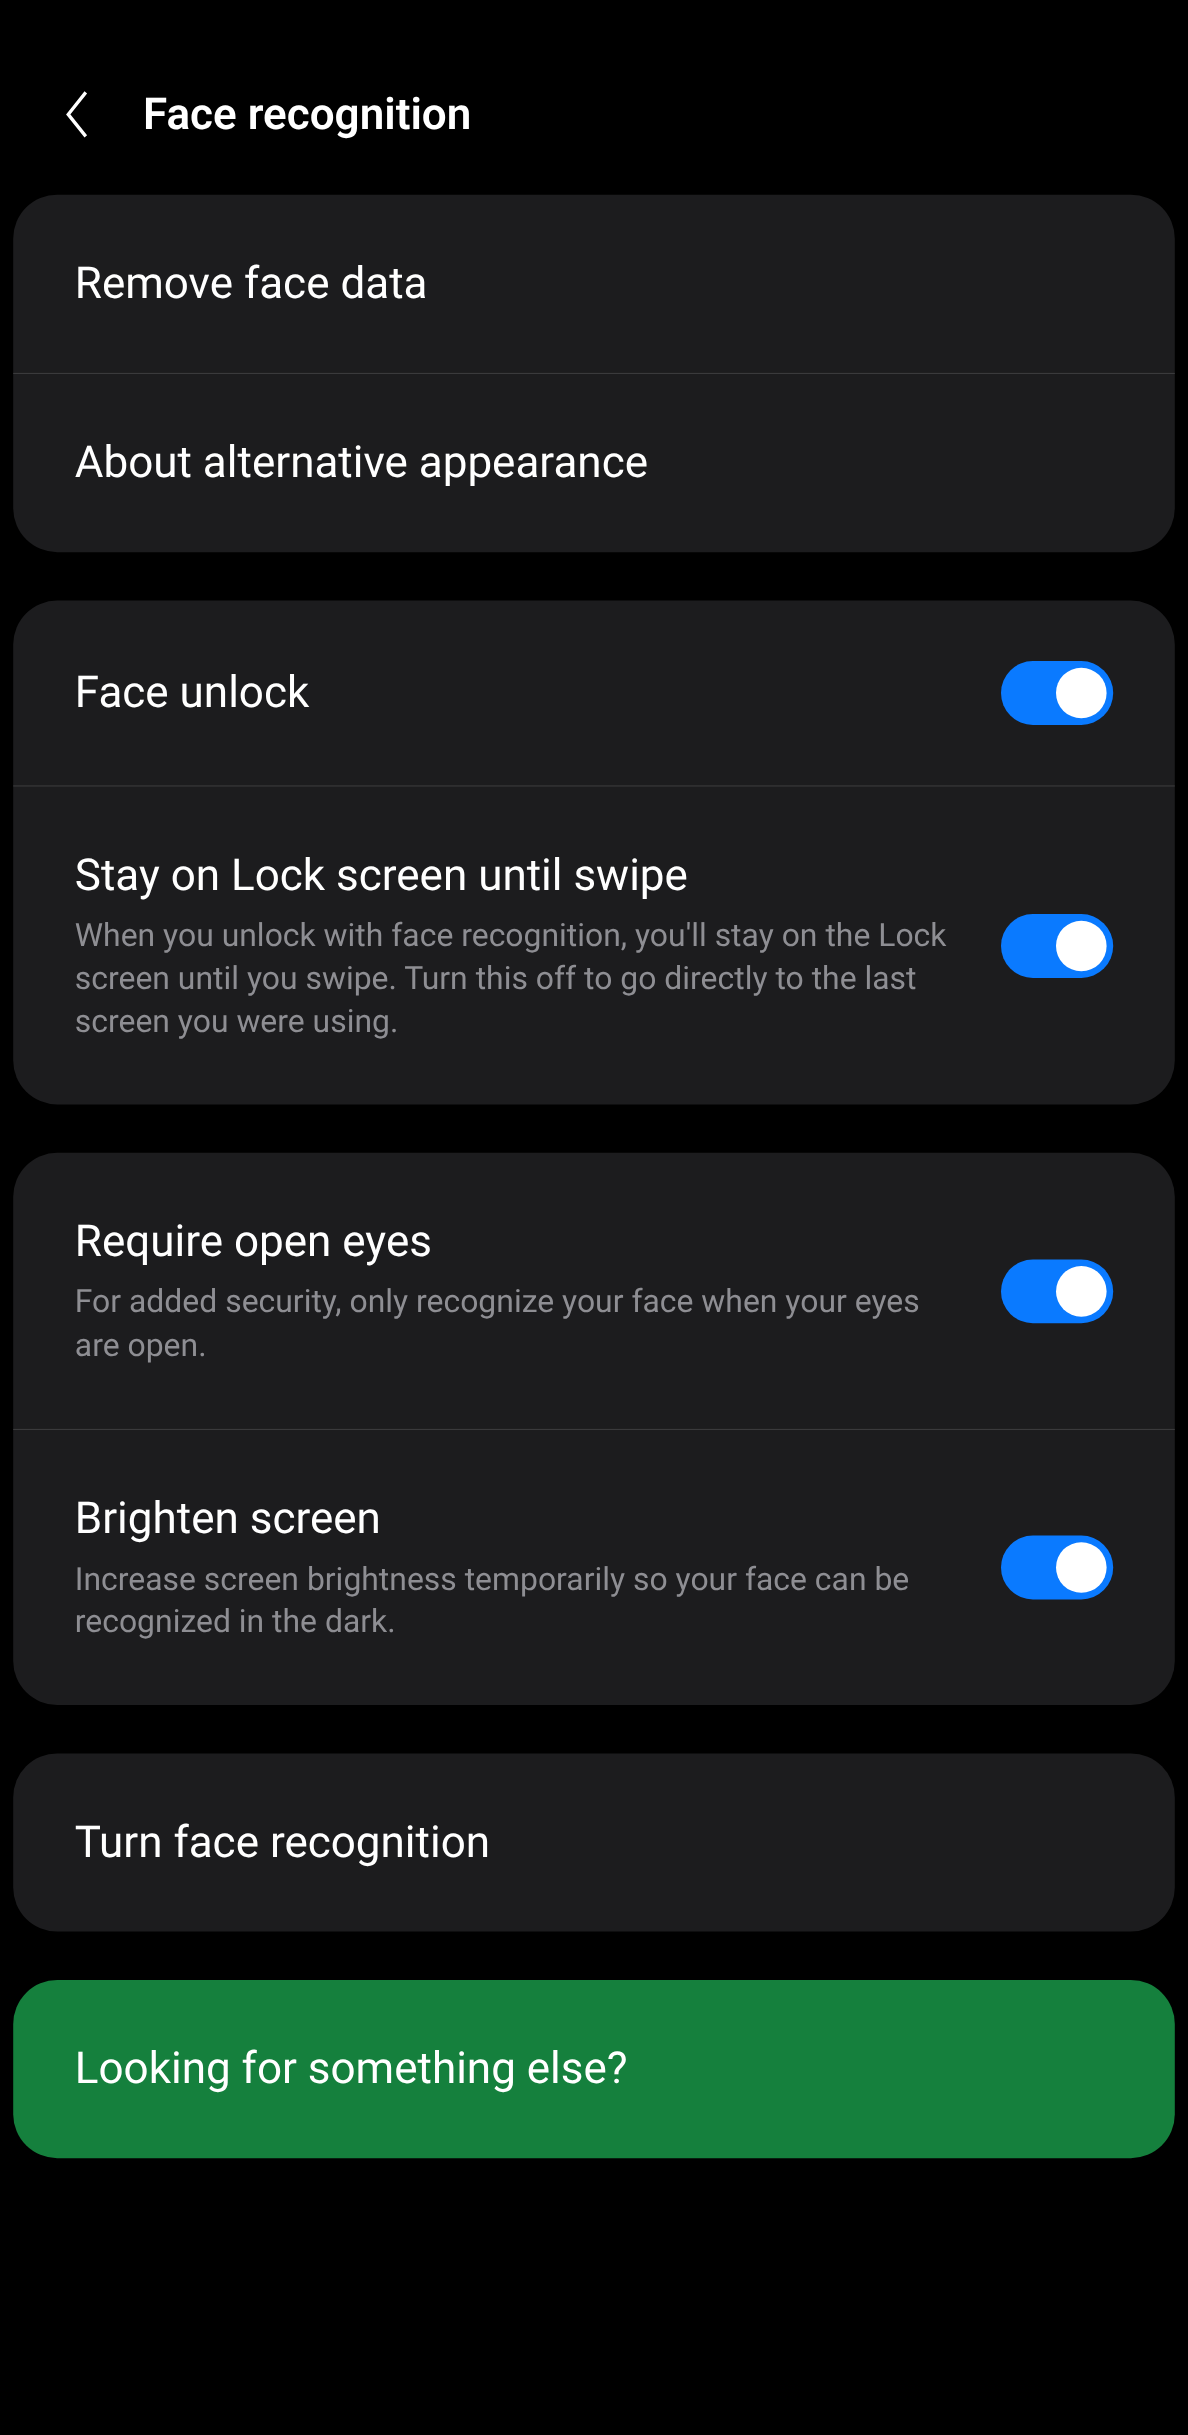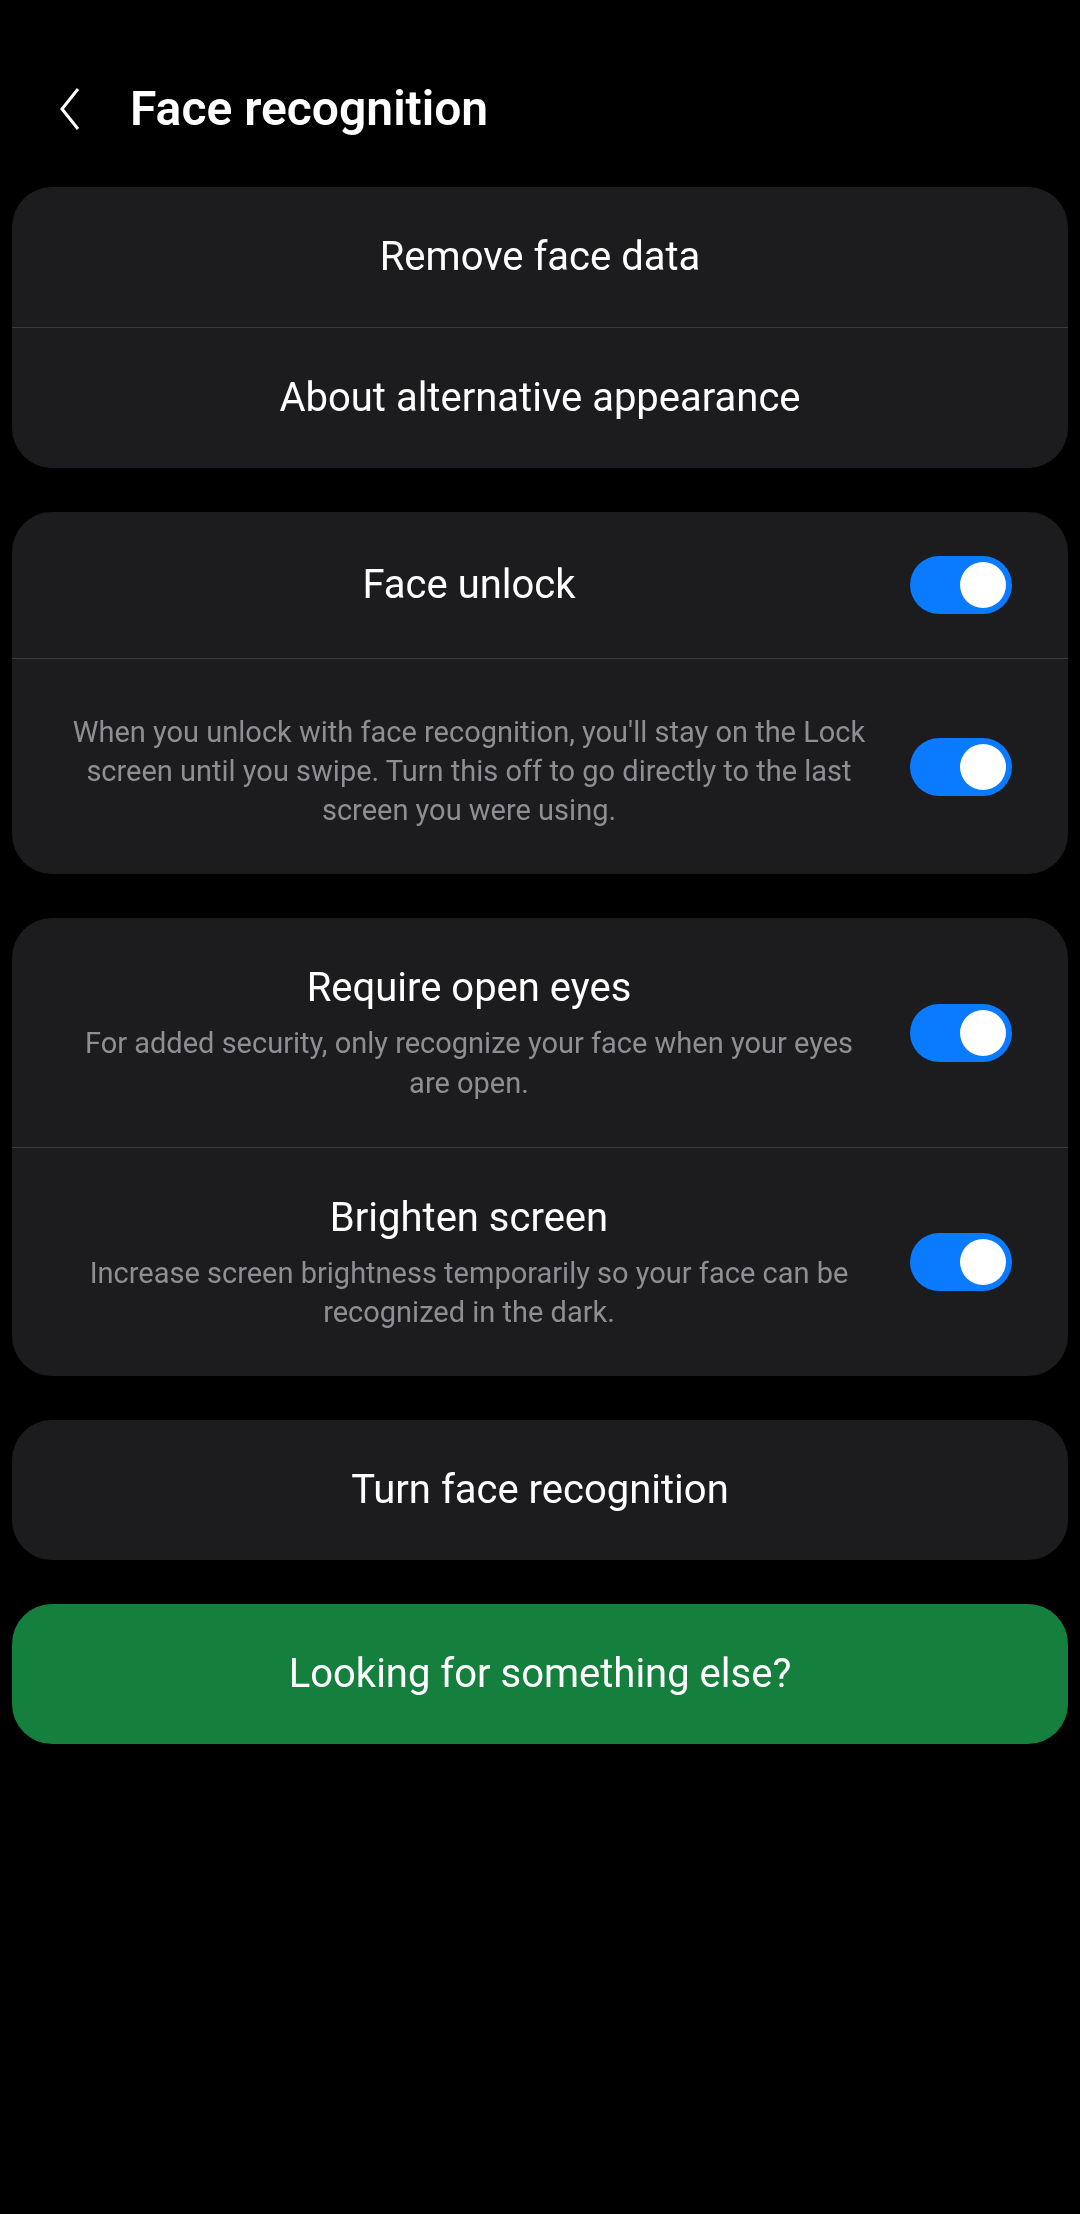--- a/index.html
+++ b/index.html
@@ -29,39 +29,38 @@
       justify-content: center;
     }
     .back-icon svg {
       width: 28px;
       height: 48px;
       stroke: #ffffff;
       stroke-width: 3;
       fill: none;
     }
     .page-title {
-      font-size: 48px;
+      font-size: 40px;
       font-weight: 600;
       color: #ffffff;
     }
     .card {
       background: #1c1c1e;
       border-radius: 40px;
       margin: 0 12px 44px 12px;
     }
     .card-dark {
       background: #15803d;
     }
     .setting-item {
-      padding: 44px 56px;
+      padding: 55px 56px;
       display: flex;
       align-items: center;
       justify-content: space-between;
       gap: 40px;
-      text-align: center;
     }
     .setting-item.with-divider {
       border-bottom: 1px solid #3a3a3c;
     }
     .setting-text {
       flex: 1;
     }
     .setting-title {
       font-size: 40px;
       font-weight: 400;
@@ -121,20 +120,21 @@
   <div class="setting-item with-divider">
     <div class="setting-text">
       <div class="setting-title">Face unlock</div>
     </div>
     <div class="toggle">
       <div class="toggle-knob"></div>
     </div>
   </div>
   <div class="setting-item">
     <div class="setting-text">
+      <div class="setting-title">Stay on Lock screen until swipe</div>
       <div class="setting-description">When you unlock with face recognition, you'll stay on the Lock screen until you swipe. Turn this off to go directly to the last screen you were using.</div>
     </div>
     <div class="toggle">
       <div class="toggle-knob"></div>
     </div>
   </div>
 </div>
 
 <div class="card">
   <div class="setting-item with-divider">

